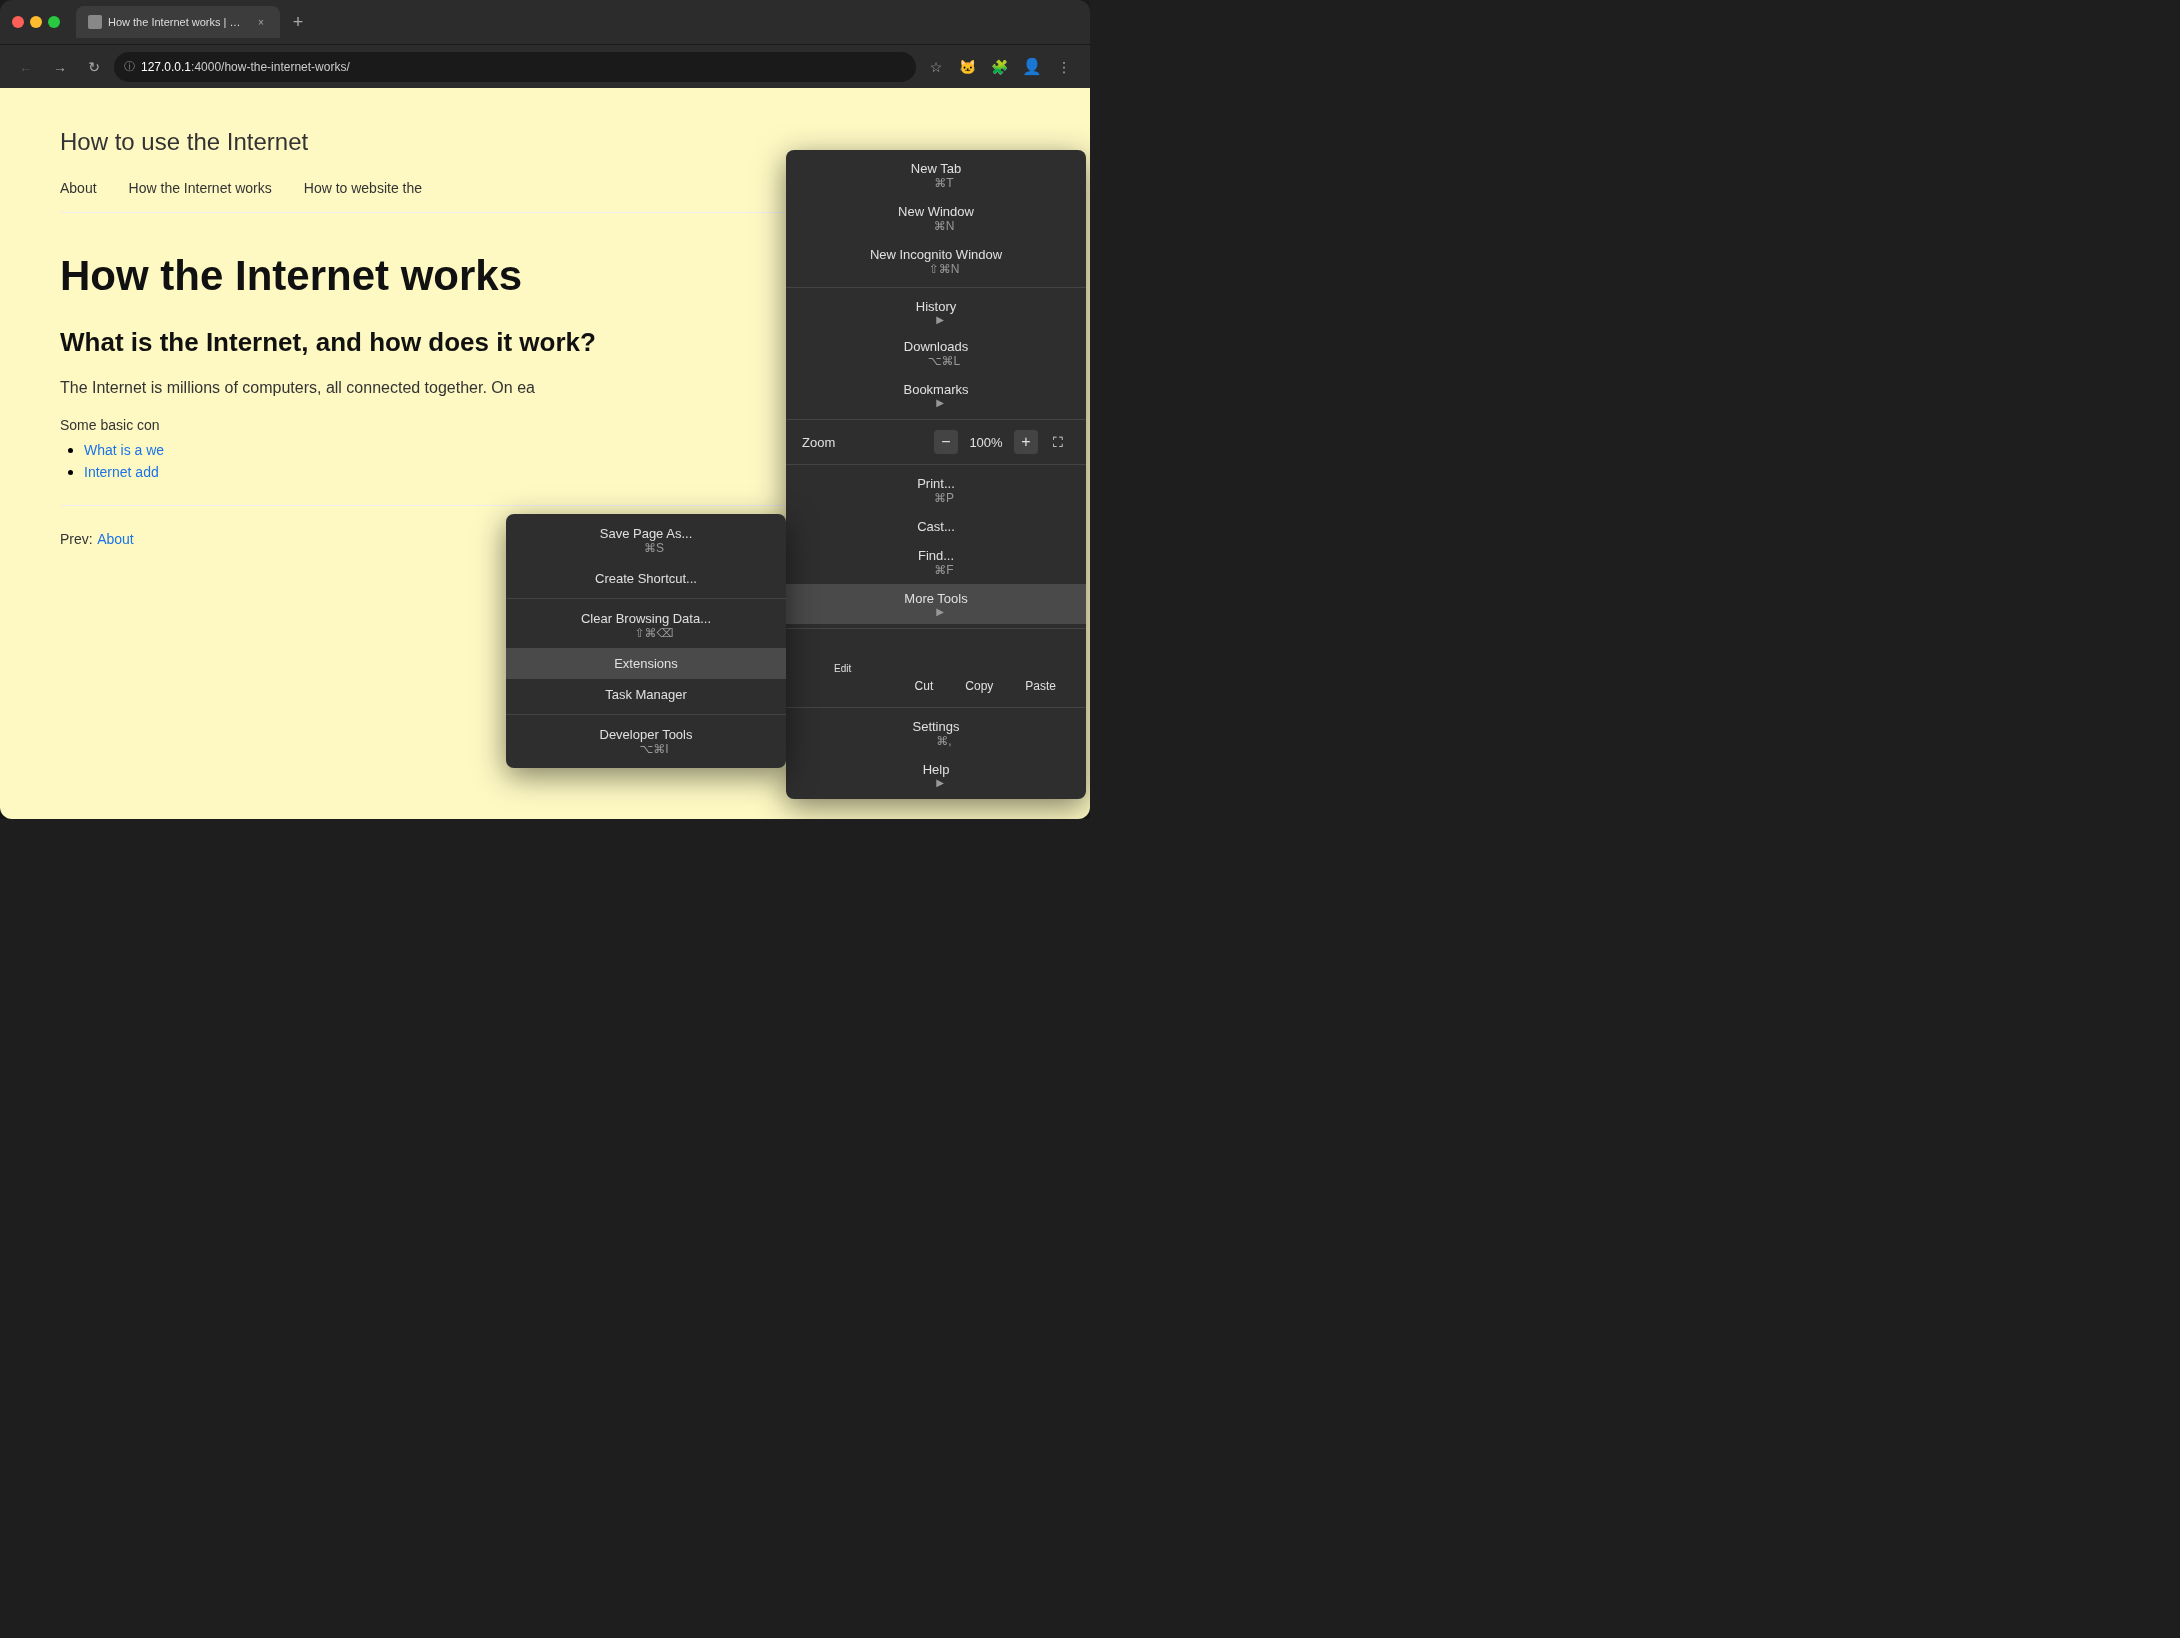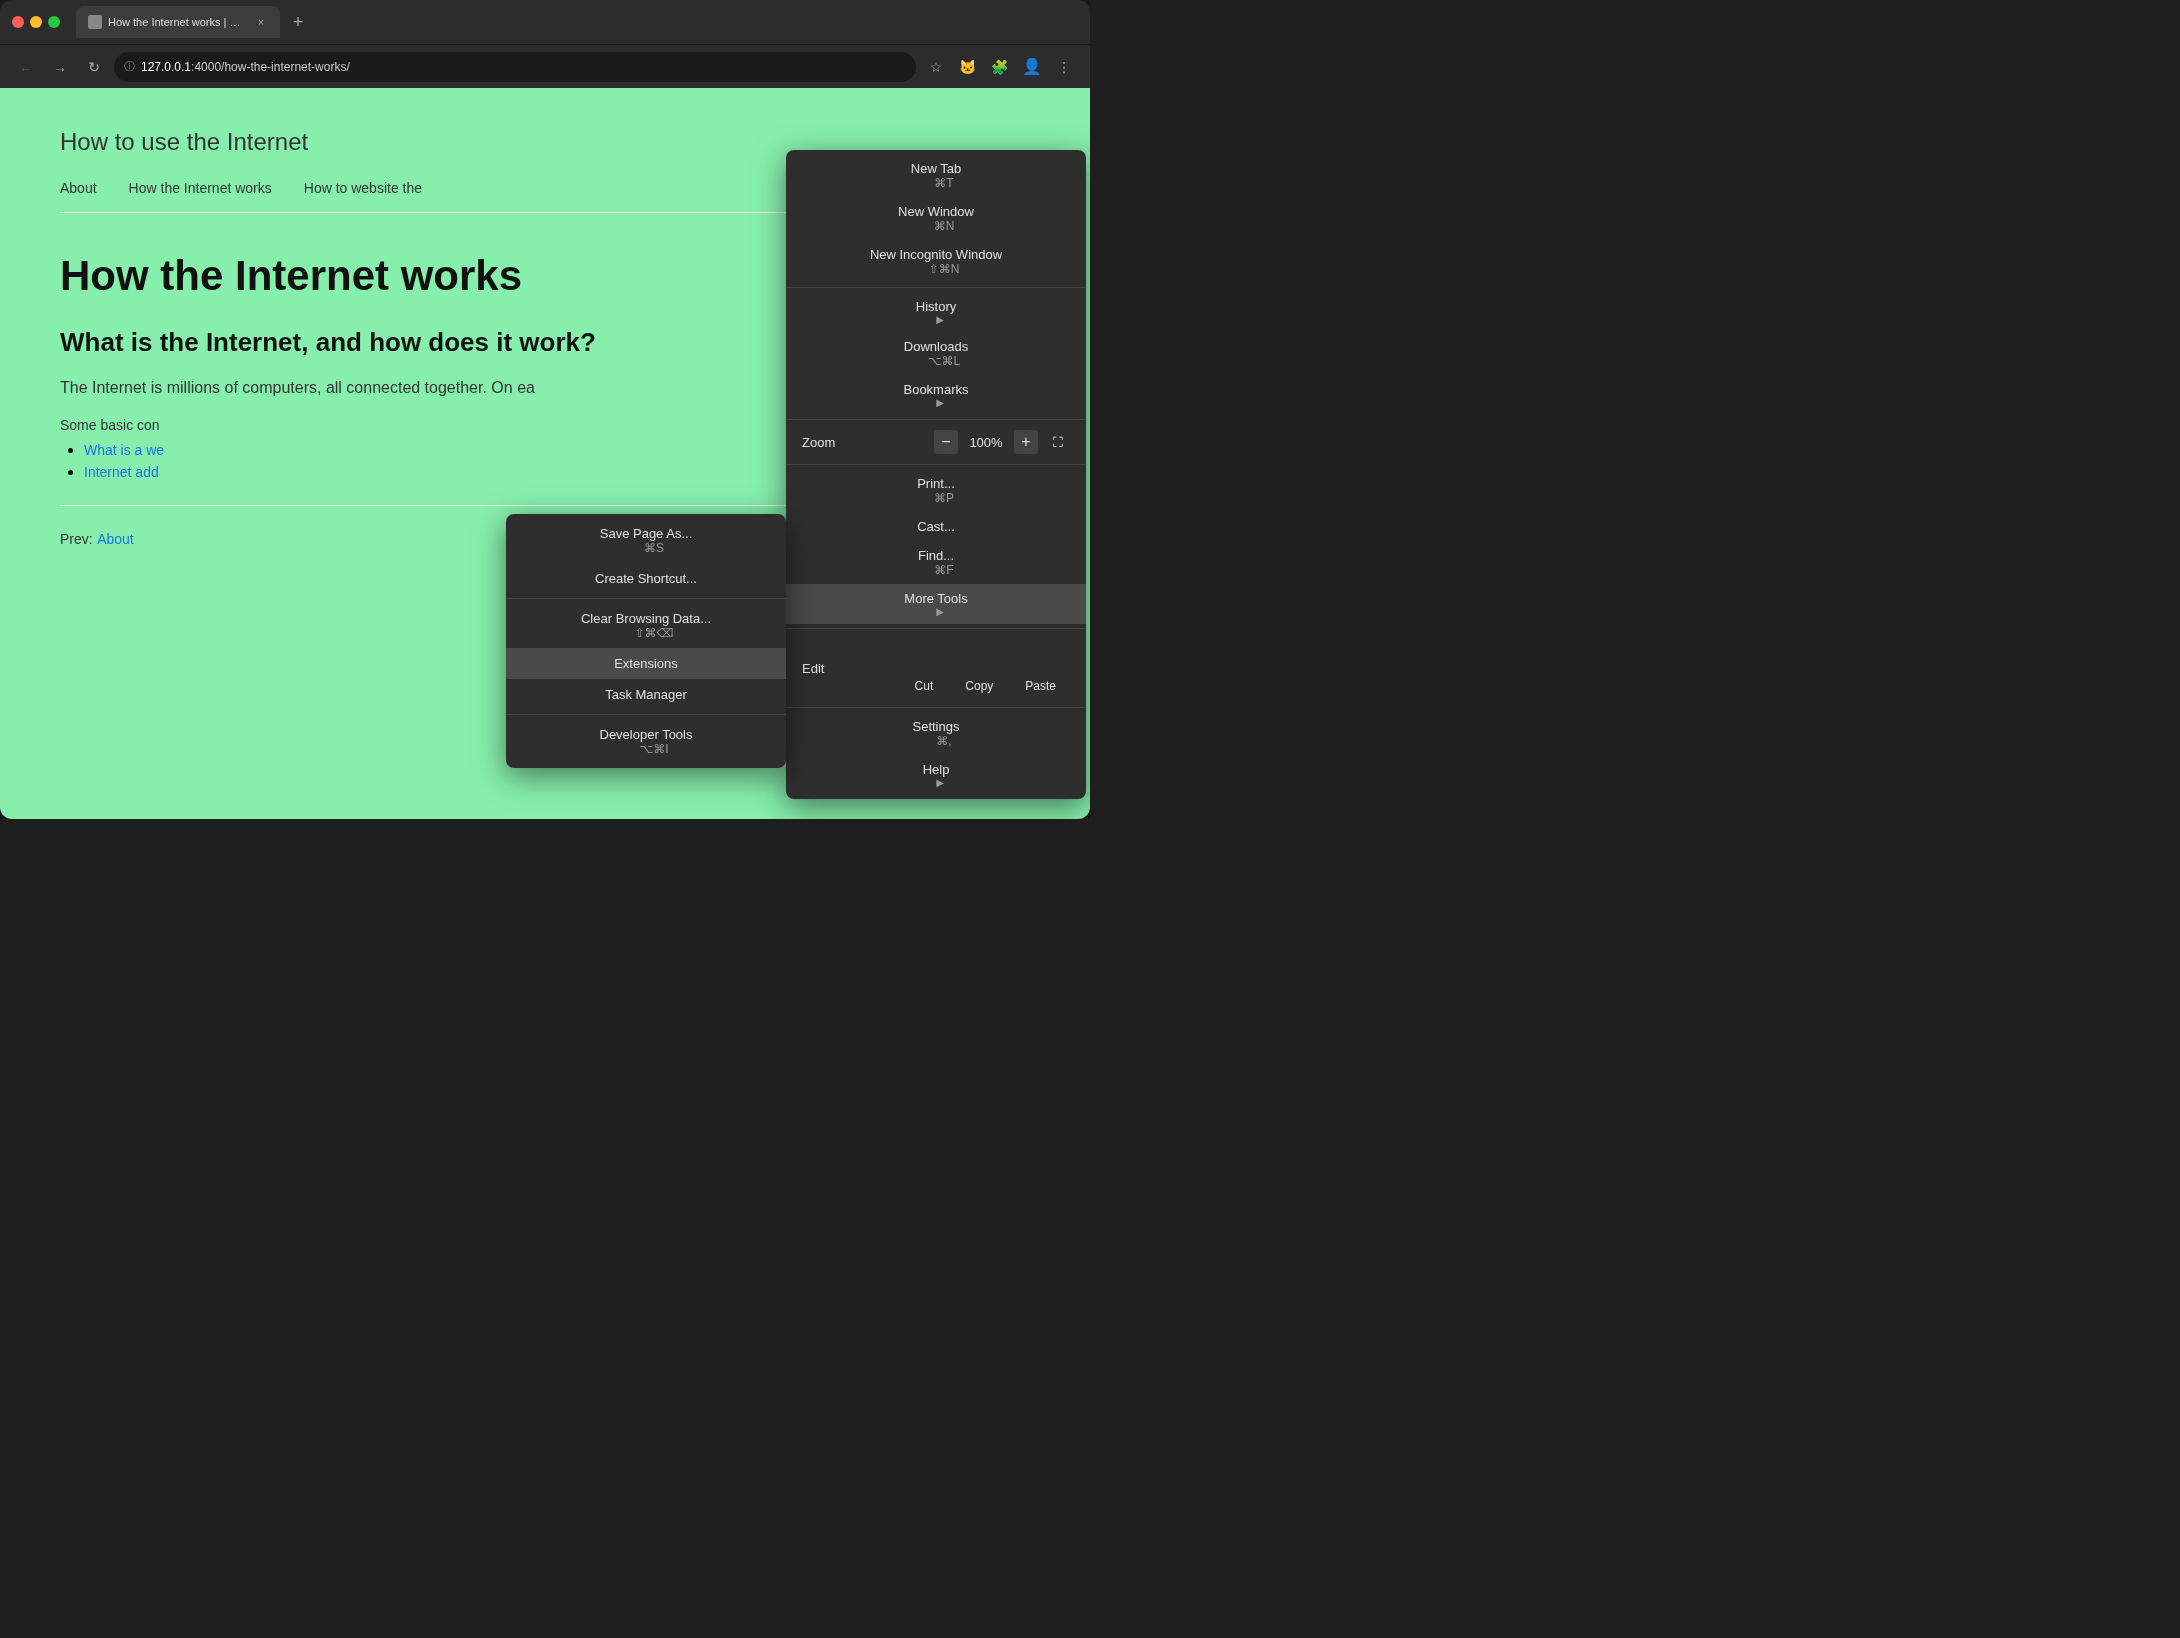--- a/index.html
+++ b/index.html
@@ -160,21 +160,21 @@
       justify-content: center;
       color: #aaa;
       font-size: 14px;
       cursor: pointer;
       border-radius: 4px;
     }
 
     
     .page-content {
       flex: 1;
-      background: #86efac;
+      background: #fef9c3;
       overflow: hidden;
       position: relative;
     }
 
     .page-inner {
       padding: 40px 60px;
       height: 100%;
       overflow: hidden;
     }
 
@@ -342,21 +342,22 @@
       font-size: 14px;
     }
 
     .edit-row {
       display: flex;
       align-items: center;
       padding: 6px 16px;
     }
     .edit-label {
       flex: 1;
-      font-size: 13px;
+      font-size: 10px;
+      margin-left: 32px;
     }
     .edit-actions {
       display: flex;
       gap: 4px;
     }
     .edit-action-btn {
       padding: 4px 14px;
       font-size: 12px;
       color: #e0e0e0;
       background: transparent;

